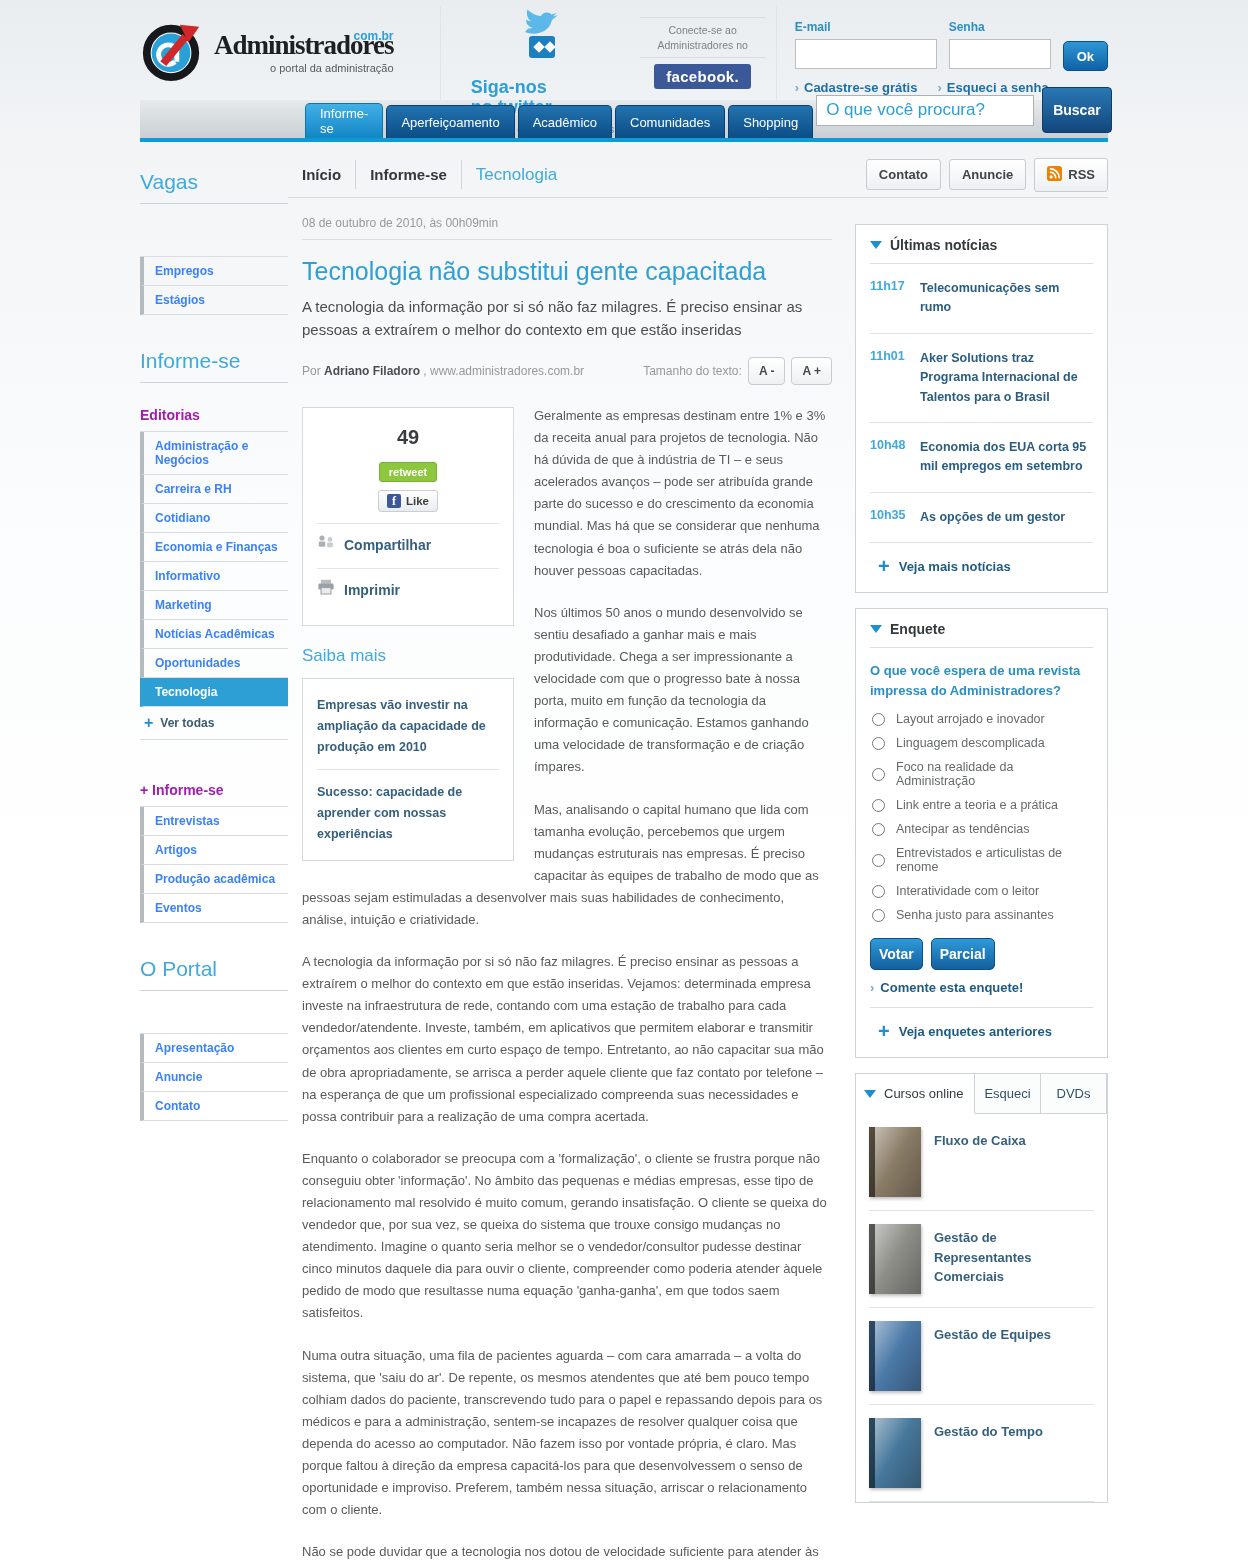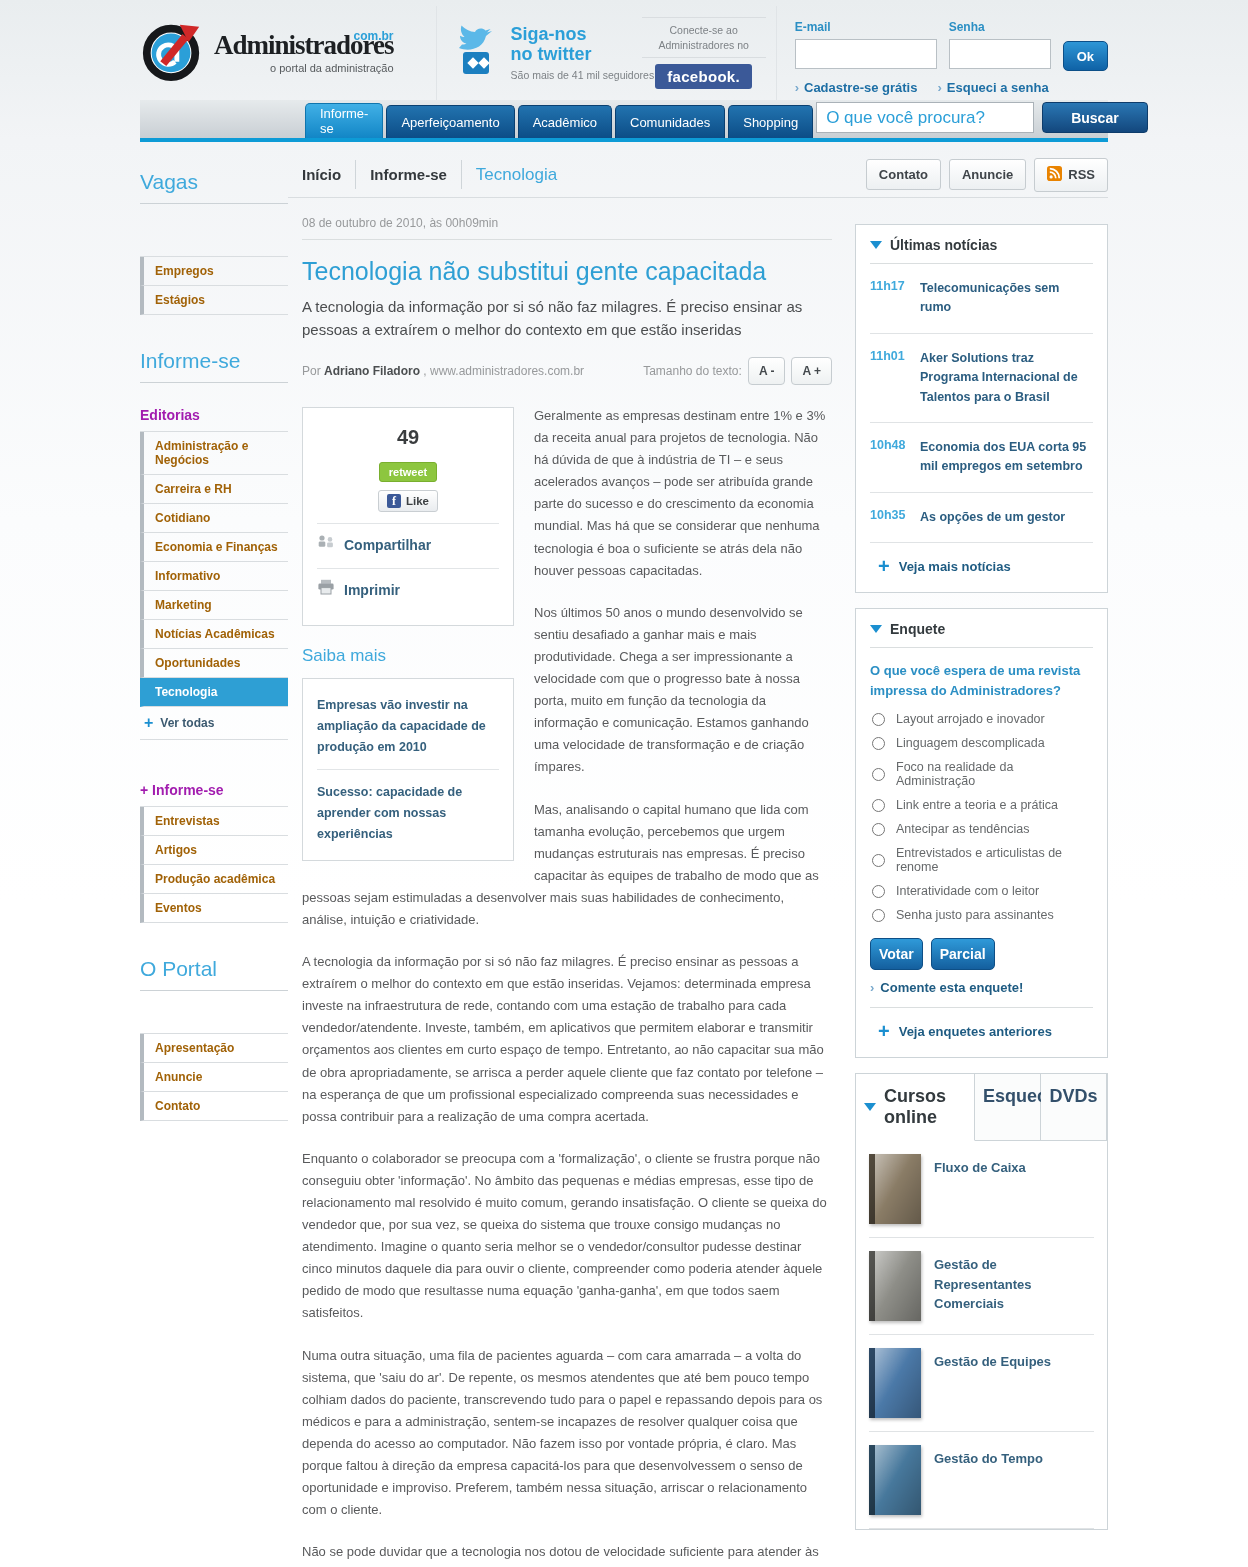--- a/index.html
+++ b/index.html
@@ -13,21 +13,21 @@
   .w { width:968px; margin:0 auto; }
 
   
   .topbar { display:flex; align-items:stretch; height:100px; padding-top:6px; }
   .logo-area { width:312px; display:flex; align-items:center; gap:10px; }
   .logo-text { line-height:1; }
   .logo-brand-row { position:relative; }
   .logo-brand { font-family:"Liberation Serif", serif; font-weight:bold; font-size:27px; color:#1d2023; letter-spacing:-1px; }
   .logo-tld { position:absolute; top:-10px; right:0; color:#2b9fd8; font-size:12px; font-weight:bold; font-family:"Liberation Sans",sans-serif; }
   .logo-tag { font-size:11px; color:#55595c; text-align:right; margin-top:4px; }
-  .tw-area { width:196px; border-left:1px solid #e0e4e7; display:flex; align-items:center; gap:10px; padding-left:14px; }
+  .tw-area { width:196px; border-left:1px solid #e0e4e7; display:flex; align-items:center; gap:10px; padding-left:14px;flex-direction:column; }
   .tw-text .t1 { color:#2b9fd8; font-size:18px; font-weight:bold; line-height:1.1; }
   .tw-text .t2 { color:#7d8286; font-size:10.5px; margin-top:5px; white-space:nowrap; }
   .fb-area { width:152px; padding:0 10px; border-right:1px solid #e0e4e7; display:flex; flex-direction:column; justify-content:center; align-items:center; gap:6px; }
   .fb-connect { font-size:10.5px; color:#7d8286; text-align:center; line-height:1.4;
     border-top:1px solid #d9dde0; border-bottom:1px solid #d9dde0; padding:5px 2px; }
   .fb-word { background:#3b5998; color:#fff; font-weight:bold; font-size:15px; padding:4px 12px; border-radius:3px; letter-spacing:0.3px; }
   .login-area { flex:1; padding-left:18px; padding-top:14px; }
   .login-row { display:flex; gap:12px; align-items:flex-start; }
   .fg { display:flex; flex-direction:column; }
   .fg label { color:#2b8fc4; font-size:12px; font-weight:bold; margin-bottom:5px; }
@@ -41,33 +41,33 @@
   
   .navband { height:42px; background:linear-gradient(#e6eaec,#c9cfd4); border-bottom:4px solid #0d9bd6; display:flex; align-items:flex-end; }
   .tabs-row { display:flex; margin-left:165px; align-items:flex-end; }
   .tab { height:33px; display:flex; align-items:center; padding:0 14px; margin-right:3px;
     background:linear-gradient(#2273af,#0c4d87); color:#fff; font-size:13px; border-radius:5px 5px 0 0;
     border:1px solid #0a4071; border-bottom:none; cursor:pointer; }
   .tab.active { background:linear-gradient(#41b0e6,#1286c6); border-color:#1075ad; height:35px; }
   .searchzone { margin-left:auto; display:flex; gap:8px; align-items:center; padding-bottom:5px; }
   .searchzone input { width:218px; height:31px; border:1px solid #aab2b8; padding:0 9px; font-size:17px; color:#2b9fd8; }
   .searchzone input::placeholder { color:#2b9fd8; opacity:1; }
-  .buscarbtn { height:31px; padding:0 28px; background:linear-gradient(#2a77b4,#13477d); color:#fff; font-weight:bold; font-size:14px; border:1px solid #0e3c6b; border-radius:4px; cursor:pointer; }
+  .buscarbtn { height:46px; padding:0 10px; background:linear-gradient(#2a77b4,#13477d); color:#fff; font-weight:bold; font-size:14px; border:1px solid #0e3c6b; border-radius:4px; cursor:pointer; }
 
   
   .shell { display:flex; padding-top:10px; }
   .leftcol { width:148px; padding-top:18px; }
   .rightwrap { width:820px; }
 
   
   .sidehead { font-size:21px; color:#3fa9dc; font-weight:400; border-bottom:1px solid #ccd2d6; padding-bottom:9px; margin:0 0 0 0; }
   .subhead { font-size:14px; color:#a21caf; font-weight:bold; margin:0 0 8px 0; }
   .sideul { list-style:none; margin:0; padding:0; border-top:1px solid #d9dde0; }
   .sideul li { border-left:4px solid #b3bac0; border-bottom:1px solid #d9dde0; padding:7px 4px 7px 11px;
-    font-size:12px; font-weight:bold; color:#a16207; cursor:pointer; }
+    font-size:12px; font-weight:bold; color:#3b82f6; cursor:pointer; }
   .sideul li.active { background:#2e9fd4; color:#fff; border-left-color:#2e9fd4; }
   .vertodas { display:flex; gap:7px; align-items:center; padding:8px 0 8px 4px; font-size:12px; font-weight:bold; color:#3c5a70; cursor:pointer; border-bottom:1px solid #d9dde0; }
   .plus { color:#1b8fd0; font-weight:bold; font-size:16px; line-height:1; }
   .gap52 { height:52px; } .gap34 { height:34px; } .gap24 { height:24px; } .gap42 { height:42px; }
 
   
   .crumbrow { display:flex; align-items:center; height:46px; border-bottom:1px solid #d9dde0; padding-left:14px; }
   .crumb { font-size:15px; font-weight:bold; color:#33383c; padding:6px 14px 6px 0; border-right:1px solid #cfd5d9; margin-right:14px; cursor:pointer; }
   .crumb-cur { font-size:17px; color:#3fa9dc; }
   .crumb-actions { margin-left:auto; display:flex; gap:8px; align-items:center; }
@@ -112,21 +112,21 @@
   .morelink { display:flex; gap:9px; align-items:center; padding:13px 0 4px 8px; font-size:13px; font-weight:bold; color:#1e5b82; cursor:pointer; }
   .morelink .plus { font-size:20px; }
   .pollq { color:#2b8fc4; font-weight:bold; font-size:13px; line-height:1.5; margin:13px 0 12px 0; }
   .popt { display:flex; gap:11px; align-items:center; margin:10px 2px; font-size:12.5px; color:#66696b; cursor:pointer; }
   .popt input { margin:0; }
   .pollbtns { display:flex; gap:8px; margin:16px 0 10px 0; }
   .bluebtn { background:linear-gradient(#2f9ad9,#145f9e); color:#fff; font-weight:bold; font-size:14px; padding:7px 8px; border-radius:5px; border:1px solid #0e4f86; cursor:pointer; }
   .comente { display:flex; gap:6px; align-items:center; font-size:13px; font-weight:bold; color:#1e5b82; padding-bottom:12px; border-bottom:1px solid #dadedf; cursor:pointer; }
   .cursosbox { background:#fff; border:1px solid #cdd4d8; margin-bottom:15px; width:253px; }
   .ctabs { display:flex; border-bottom:1px solid #cdd4d8; }
-  .ctab { padding:12px 8px; font-size:18px; font-weight:bold; color:#33506b; cursor:pointer; }
+  .ctab { padding:12px 8px; font-size:13px; font-weight:normal; color:#33506b; cursor:pointer; }
   .ctab.active { flex:1; display:flex; gap:8px; align-items:center; color:#333a3e; border-right:1px solid #cdd4d8; border-bottom:1px solid #fff; margin-bottom:-1px; background:#fff; }
   .ctab.idle { width:66px; text-align:center; border-right:1px solid #cdd4d8; background:#fbfcfc; }
   .citem { display:flex; gap:13px; align-items:flex-start; margin:0 13px; padding:13px 0; border-bottom:1px solid #e0e3e5; cursor:pointer; }
   .cthumb { width:52px; height:70px; flex:none; border-left:6px solid rgba(0,0,0,.38);
     background-image:linear-gradient(120deg, rgba(255,255,255,.5), rgba(255,255,255,0) 45%, rgba(0,0,0,.28));
     box-shadow:1px 2px 3px rgba(0,0,0,.25); }
   .ctitle { color:#35607d; font-weight:bold; font-size:13px; line-height:1.5; padding-top:4px; }
   .icn { flex:none; }
 </style>
 </head>

